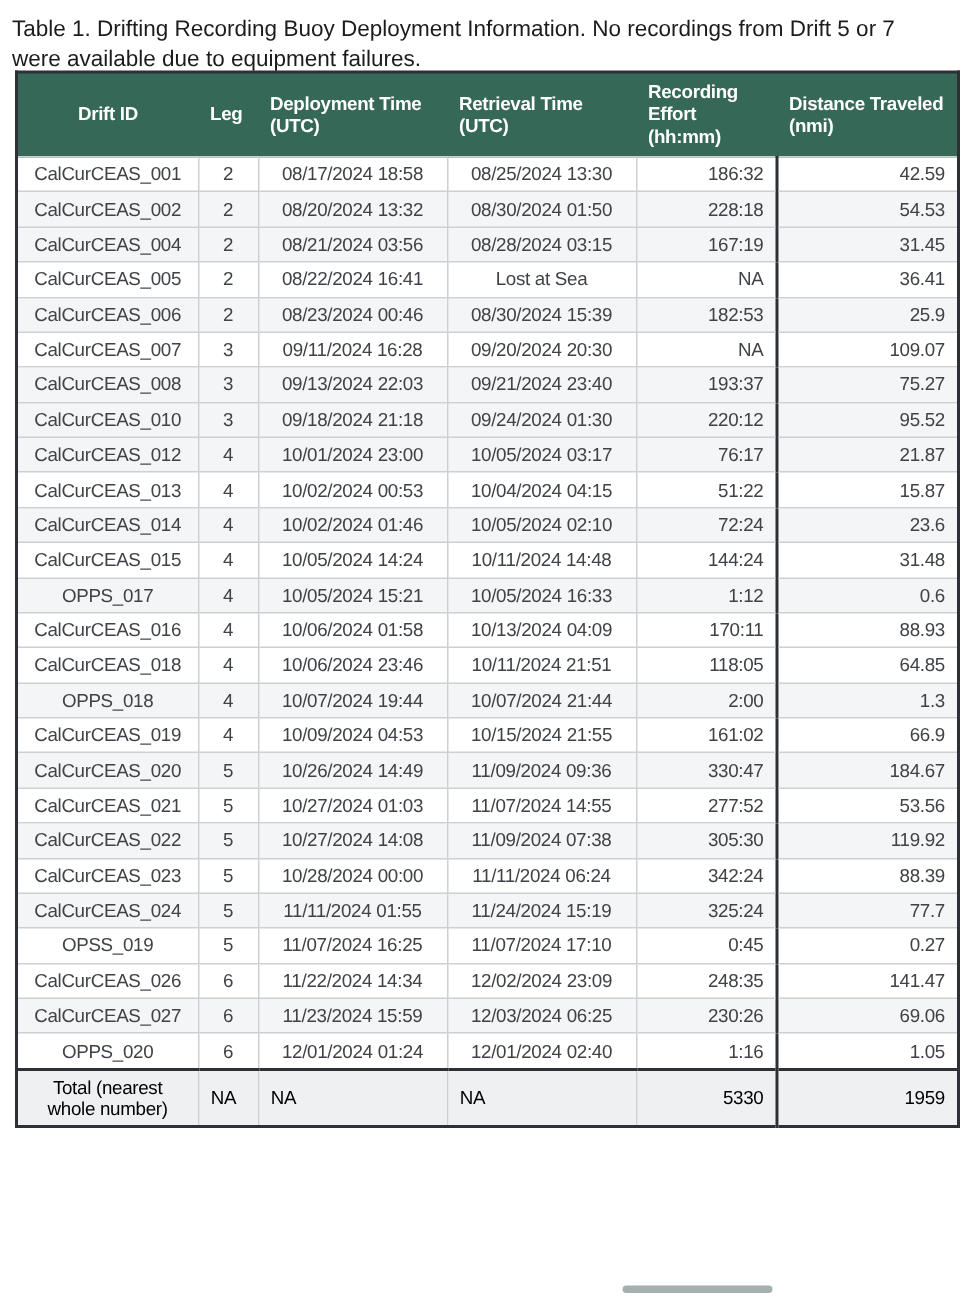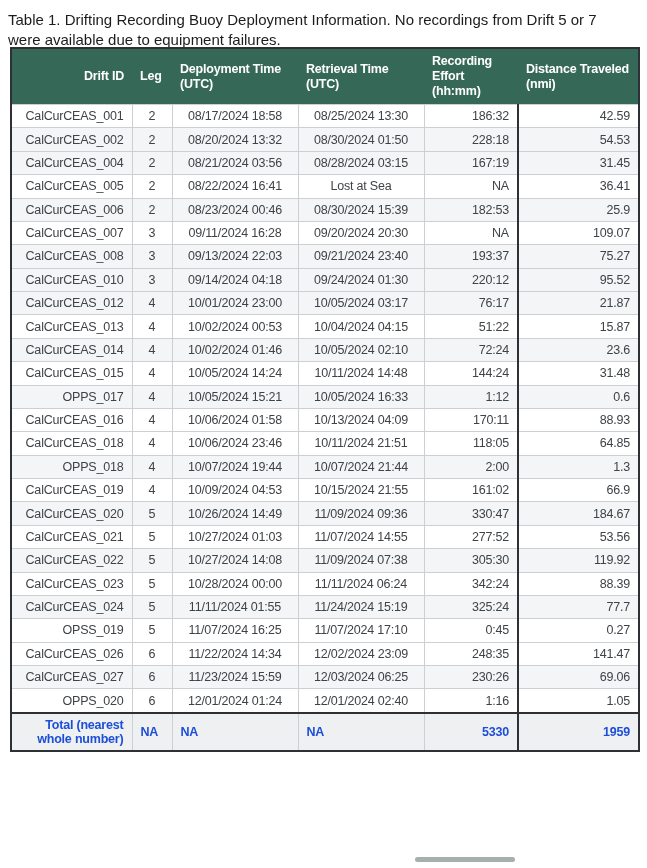--- a/index.html
+++ b/index.html
@@ -36,25 +36,25 @@
     white-space:pre-line;border:none;
   }
   td{
     padding:4.2px 8px;line-height:14px;
     border:1px solid var(--grid-line);
     background:#ffffff;vertical-align:middle;
     overflow:hidden;white-space:nowrap;
   }
   tbody tr.even td{background:var(--row-alt-bg);}
   tbody td.col-5, tfoot td.col-5{border-left:2px solid var(--dark-border);}
-  .col-0{text-align:right;}
+  .col-0{text-align:center;}
   .col-1,.col-2,.col-3{text-align:center;}
   .col-4,.col-5{text-align:right;}
   tfoot td{
-    background:var(--total-row-bg);font-weight:bold;color:#1d4ed8;
+    background:var(--total-row-bg);font-weight:normal;color:#000000;
     border-top:2px solid var(--dark-border);
     line-height:14px;white-space:normal;
   }
   tfoot td.col-1,tfoot td.col-2,tfoot td.col-3{text-align:left;}
   .scroll-thumb{
     position:absolute;left:415px;top:857px;width:100px;height:5px;
     background:var(--scroll-thumb);opacity:.55;border-radius:2.5px;
   }
 </style>
 </head>
@@ -138,21 +138,21 @@
         <td class="col-0">CalCurCEAS_008</td>
         <td class="col-1">3</td>
         <td class="col-2">09/13/2024 22:03</td>
         <td class="col-3">09/21/2024 23:40</td>
         <td class="col-4">193:37</td>
         <td class="col-5">75.27</td>
       </tr>
       <tr class="even">
         <td class="col-0">CalCurCEAS_010</td>
         <td class="col-1">3</td>
-        <td class="col-2">09/14/2024 04:18</td>
+        <td class="col-2">09/18/2024 21:18</td>
         <td class="col-3">09/24/2024 01:30</td>
         <td class="col-4">220:12</td>
         <td class="col-5">95.52</td>
       </tr>
       <tr class="even">
         <td class="col-0">CalCurCEAS_012</td>
         <td class="col-1">4</td>
         <td class="col-2">10/01/2024 23:00</td>
         <td class="col-3">10/05/2024 03:17</td>
         <td class="col-4">76:17</td>

